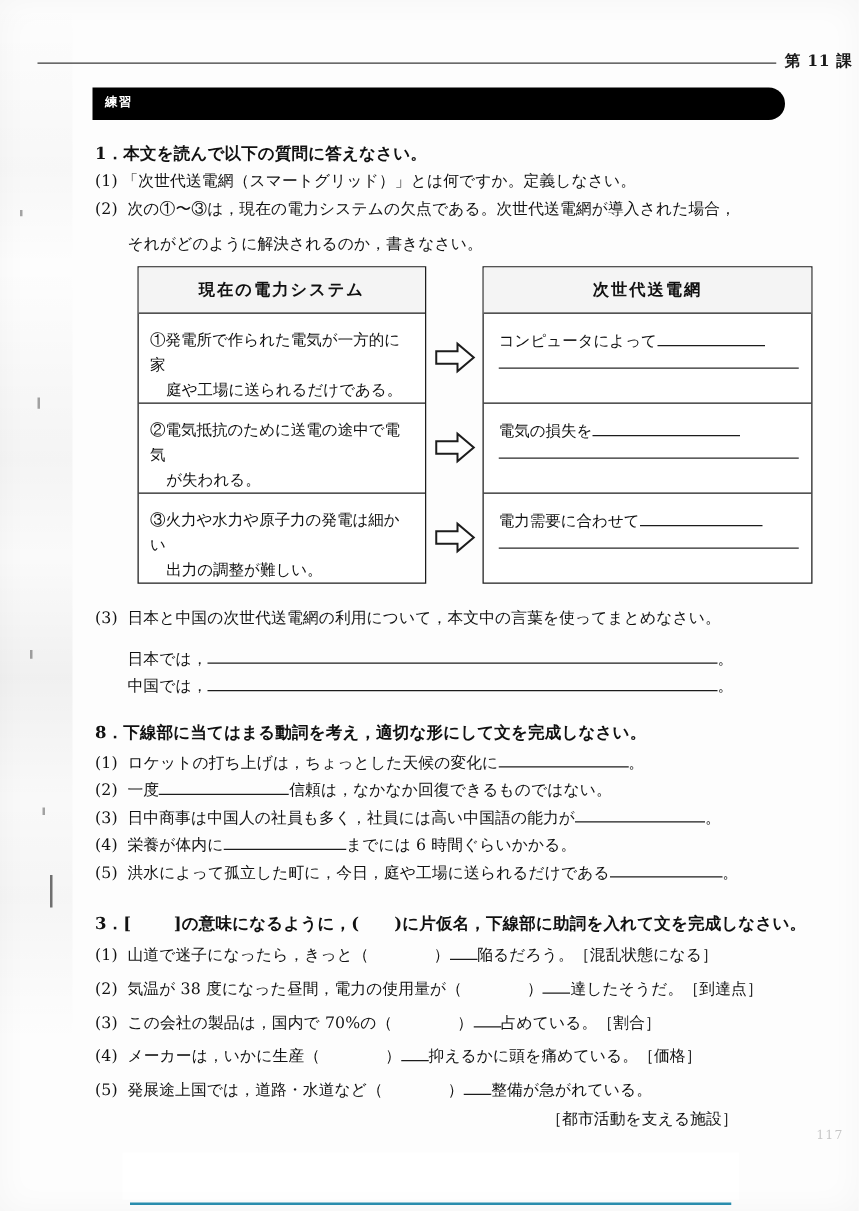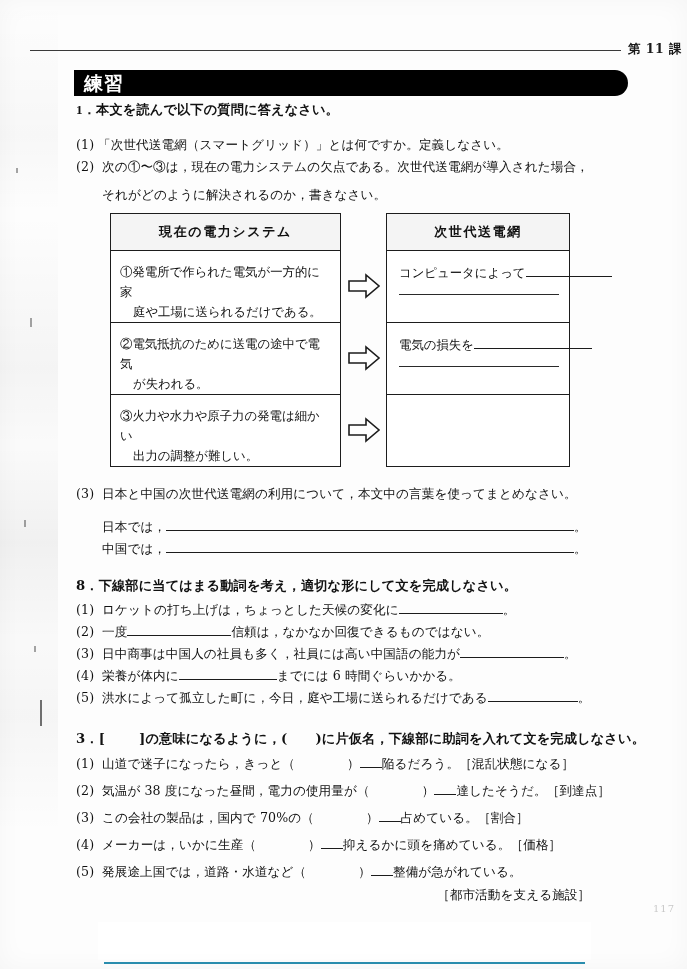--- a/index.html
+++ b/index.html
@@ -93,21 +93,21 @@
     top: 70px;
     width: 554px;
     height: 26px;
     background: #000000;
     border-radius: 0 13px 13px 0;
     display: flex;
     align-items: center;
   }
   .banner-label {
     color: #ffffff;
-    font-size: 19px;
+    font-size: 10px;
     font-weight: bold;
     letter-spacing: 1px;
     padding-left: 10px;
     line-height: 1;
   }
 
   
   .section-head {
     position: absolute;
     font-size: 13.2px;
@@ -142,21 +142,21 @@
   }
 
   
   .cmp-table {
     position: absolute;
     border: 1.6px solid #1d1d1d;
     box-sizing: border-box;
     background: #ffffff;
   }
   .cmp-left  { left: 110px; top: 213px; width: 231px; height: 254px; }
-  .cmp-right { left: 386px; top: 213px; width: 184px; height: 254px; font-family: Liberation Serif, serif; }
+  .cmp-right { left: 386px; top: 213px; width: 264px; height: 254px; font-family: Liberation Serif, serif; }
 
   .cmp-head {
     height: 36px;
     border-bottom: 1.6px solid #1d1d1d;
     display: flex;
     align-items: center;
     justify-content: center;
     font-size: 13px;
     font-weight: bold;
     letter-spacing: 1.6px;
@@ -247,21 +247,21 @@
   <div class="runhead">
     <div class="rule"></div>
     <div class="lesson">第 11 課</div>
     <div class="rule short"></div>
   </div>
 
   <div class="banner">
     <span class="banner-label">練習</span>
   </div>
 
-  <div class="section-head" style="left:76px; top:101px;font-family:Liberation Serif, serif;">1．本文を読んで以下の質問に答えなさい。</div>
+  <div class="section-head" style="left:76px; top:114px;">1．本文を読んで以下の質問に答えなさい。</div>
 
   <div class="qline" style="left:76px; top:137px;">
     <span class="qnum tight">(1)</span><span>「次世代送電網（スマートグリッド）」とは何ですか。定義しなさい。</span>
   </div>
 
   <div class="qline" style="left:76px; top:159px;">
     <span class="qnum">(2)</span><span>次の①〜③は，現在の電力システムの欠点である。次世代送電網が導入された場合，</span>
   </div>
   <div class="qline" style="left:102px; top:187px;">
     <span>それがどのように解決されるのか，書きなさい。</span>
@@ -310,20 +310,26 @@
       <span class="ans-rule"></span>
     </div>
 
     <div class="ans-cell">
       <div class="ans-row1">
         <span>電気の損失を</span><span class="blank" style="width:118px;"></span>
       </div>
       <span class="ans-rule"></span>
     </div>
 
+    <div class="ans-cell last">
+      <div class="ans-row1">
+        <span>電力需要に合わせて</span><span class="blank" style="width:98px;"></span>
+      </div>
+      <span class="ans-rule"></span>
+    </div>
   </div>
 
   <div class="qline" style="left:76px; top:486px;">
     <span class="qnum">(3)</span><span>日本と中国の次世代送電網の利用について，本文中の言葉を使ってまとめなさい。</span>
   </div>
 
   <div class="qline" style="left:102px; top:517px;">
     <span>日本では，</span><span class="blank" style="width:408px;"></span><span>。</span>
   </div>
   <div class="qline" style="left:102px; top:539px;">

